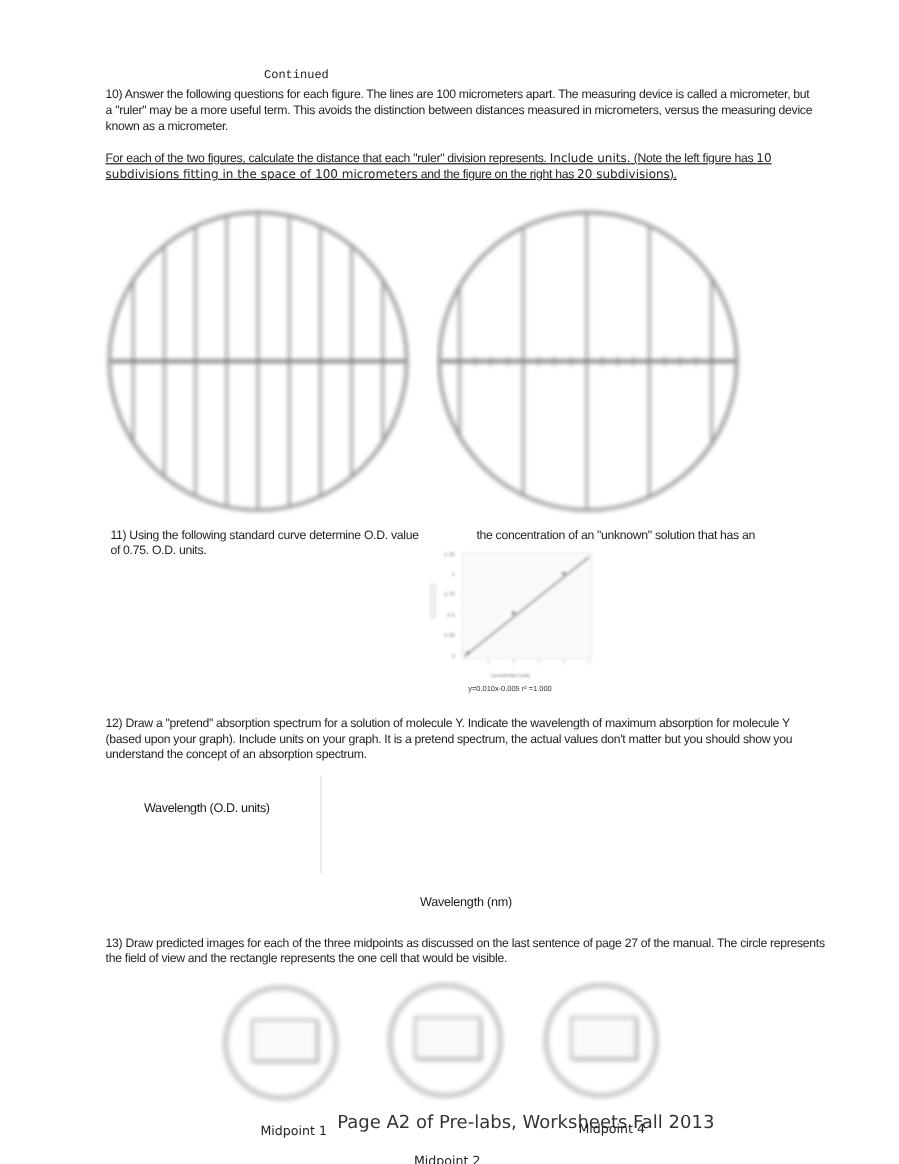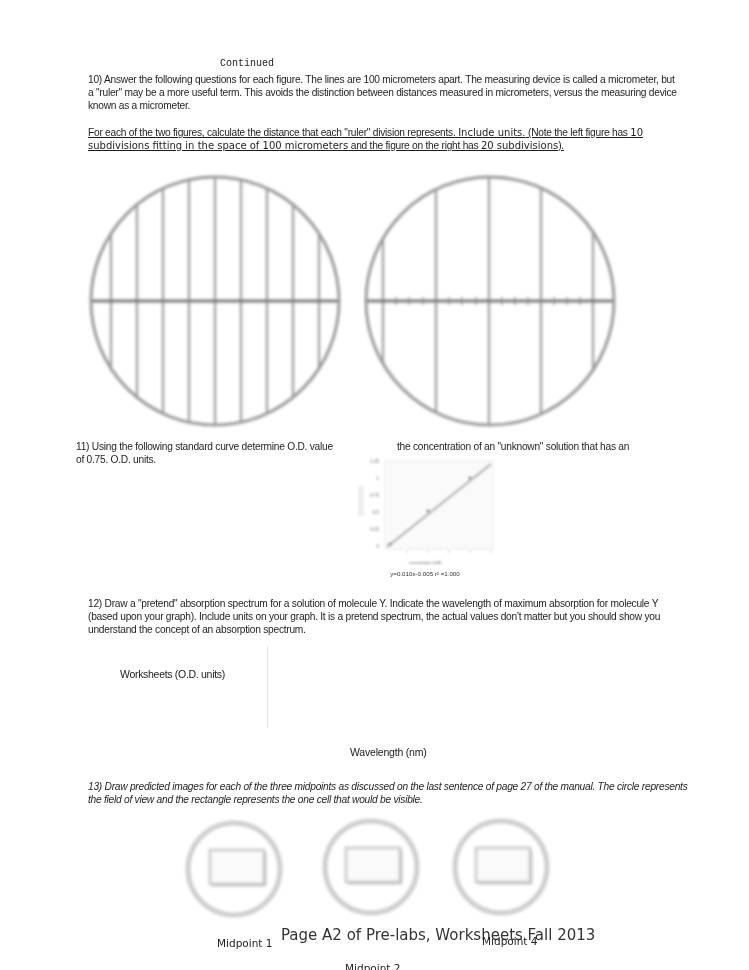--- a/index.html
+++ b/index.html
@@ -14,28 +14,28 @@
     }
     .para {
       font-size: 10.2px; line-height: 13px; letter-spacing: -0.25px; color: #1e1e1e;
     }
     .para .mono { font-family: "DejaVu Sans", sans-serif; font-size: 10px; letter-spacing: 0; }
     #q10 { left: 88px; top: 73px; width: 590px; }
     #q10b { left: 88px; top: 126px; width: 600px; text-decoration: underline; }
     .scope svg { display: block; }
     #scope-left { left: 86px; top: 171px; }
     #scope-right { left: 363px; top: 171px; }
-    #q11a { left: 76px; top: 440px; width: 260px; }
+    #q11a { left: 92px; top: 440px; width: 260px; }
     #q11b { left: 397px; top: 440px; width: 290px; }
     #std-curve { left: 355px; top: 452px; }
     #q12 { left: 88px; top: 597px; width: 600px; }
     #abs-label { left: 120px; top: 668px; font-size: 10.5px; letter-spacing: -0.3px; }
     #abs-axis { left: 267px; top: 646px; width: 1px; height: 82px; background: #e2e2e2; }
     #wl-label { left: 350px; top: 746px; font-size: 10.5px; letter-spacing: -0.2px; }
-    #q13 { left: 88px; top: 780px; width: 600px; font-style: italic; }
+    #q13 { left: 88px; top: 780px; width: 600px; }
     .mid-circle { width: 102px; height: 102px; }
     #mid1 { left: 183px; top: 818px; }
     #mid2 { left: 320px; top: 816px; }
     #mid3 { left: 450px; top: 816px; }
     .mid-label {
       font-family: "DejaVu Sans", sans-serif; font-size: 10.5px; color: #222;
     }
     #mid1-label { left: 217px; top: 937px; }
     #mid2-label { left: 345px; top: 937px; margin-top: 25px; }
     #mid3-label { left: 482px; top: 935px; }
@@ -153,21 +153,21 @@
       <circle cx="35" cy="92" r="2" fill="#aaa"></circle>
       <circle cx="73" cy="59" r="2" fill="#aaa"></circle>
       <circle cx="115" cy="26" r="2" fill="#aaa"></circle>
       <text x="70" y="112" font-size="3.8" fill="#666" text-anchor="middle" font-family="Liberation Sans, sans-serif">concentration (mM)</text>
     </g>
     <text x="70" y="124" font-size="6.2" fill="#333" text-anchor="middle" font-family="Liberation Sans, sans-serif">y=0.010x-0.005    r² =1.000</text>
   </svg>
 </div>
 
 <div class="abs para" id="q12">12)  Draw a "pretend" absorption spectrum for a solution of molecule Y.  Indicate the wavelength of maximum absorption for molecule Y (based upon your graph).  Include units on your graph.  It is a pretend spectrum, the actual values don't matter but you should show you understand the concept of an absorption spectrum.</div>
-<div class="abs" id="abs-label">Worksheets (O.D. units)</div>
+<div class="abs" id="abs-label">Wavelength (O.D. units)</div>
 <div class="abs" id="abs-axis"></div>
 <div class="abs" id="wl-label">Wavelength  (nm)</div>
 
 <div class="abs para" id="q13">13)  Draw predicted images for each of the three midpoints as discussed on the last sentence of page 27 of the manual.  The circle represents the field of view and the rectangle represents the one cell that would be visible.</div>
 
 <div class="abs mid-circle" id="mid1">
   <svg width="102" height="102" viewBox="0 0 102 102">
     <defs>
         <filter id="blur4">
           <feGaussianBlur stdDeviation="1.8"></feGaussianBlur>

